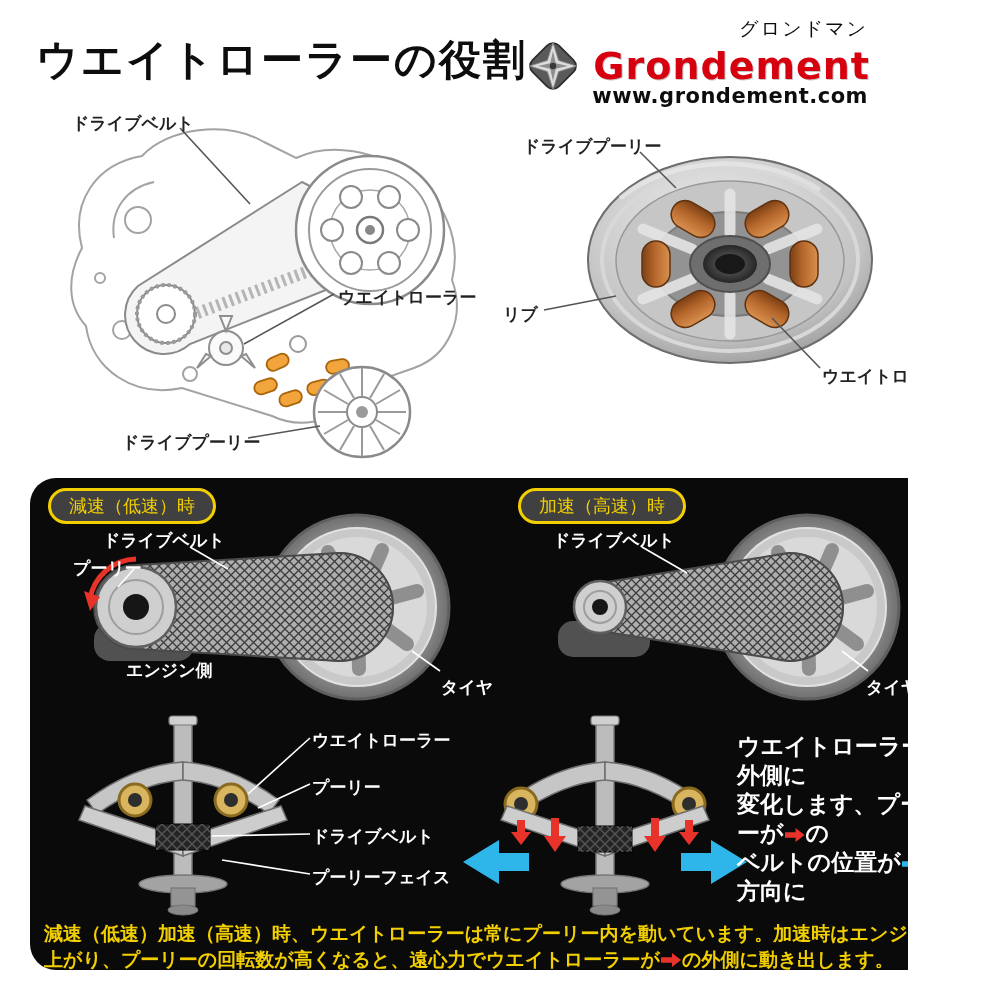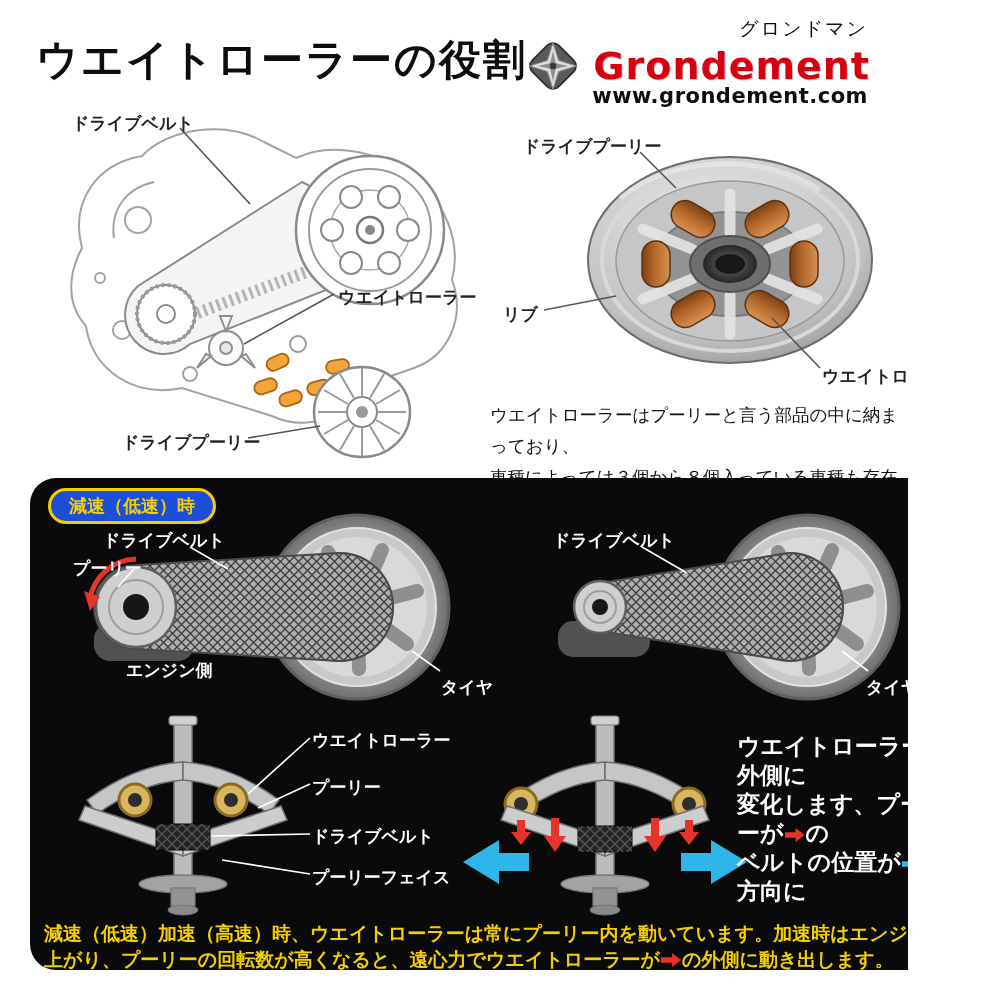--- a/index.html
+++ b/index.html
@@ -8,21 +8,21 @@
   .page{position:relative;width:908px;height:1000px;background:#fff;overflow:hidden}
   .abs{position:absolute}
   .title{left:36px;top:32px;font-size:42px;font-weight:bold;color:#0d0d0d;letter-spacing:2px}
   .brand-jp{right:40px;top:16px;font-size:19px;font-weight:normal;color:#0d0d0d;letter-spacing:2px}
   .brand-row{right:38px;top:38px;display:flex;align-items:center;gap:12px}
   .brand-name{font-size:38px;font-weight:bold;color:#d7000f;letter-spacing:1px;text-shadow:1px 1px 0 #c9c9c9}
   .brand-url{right:40px;top:84px;font-size:21px;font-weight:bold;color:#0d0d0d;letter-spacing:.5px}
   .lbl{position:absolute;font-size:17px;font-weight:bold;color:#222;white-space:nowrap}
   .desc{left:490px;top:400px;font-size:17.5px;color:#111;line-height:31px;font-weight:500}
   .panel{left:30px;top:478px;width:940px;height:492px;background:#0a0a0a;border-radius:26px}
-  .badge{position:absolute;border:3px solid #f2cf00;border-radius:999px;color:#f2cf00;font-size:18px;font-weight:bold;padding:3px 18px;background:#1d4ed8;white-space:nowrap}
+  .badge{position:absolute;border:3px solid #f2cf00;border-radius:999px;color:#f2cf00;font-size:18px;font-weight:normal;padding:3px 18px;background:#404040;white-space:nowrap}
   .wlbl{position:absolute;font-size:17px;font-weight:bold;color:#fff;white-space:nowrap}
   .expl{left:737px;top:732px;width:232px;color:#fff;font-size:23px;font-weight:bold;line-height:29px}
   .footer{left:44px;top:920px;color:#f2cf00;font-size:19px;font-weight:bold;line-height:26px;white-space:nowrap}
   .arrow{display:inline-block;width:20px;height:14px;clip-path:polygon(0 30%,55% 30%,55% 0,100% 50%,55% 100%,55% 70%,0 70%);vertical-align:-1px;margin:0 1px}
   .a-red{background:#e8332a}
   .a-cyan{background:#2eb6ea}
   svg{display:block}
 </style>
 </head>
 <body>
@@ -156,28 +156,25 @@
     <g stroke="#555" stroke-width="1.6">
       <line x1="140" y1="24" x2="176" y2="60"></line>
       <line x1="44" y1="182" x2="116" y2="168"></line>
       <line x1="320" y1="240" x2="272" y2="190"></line>
     </g>
   </svg>
   <div class="lbl" style="left:523px;top:135px">ドライブプーリー</div>
   <div class="lbl" style="left:503px;top:303px">リブ</div>
   <div class="lbl" style="left:822px;top:365px">ウエイトローラー</div>
 
-  <div class="abs desc">
-    <div>ウエイトローラーはプーリーと言う部品の中に納まっており、</div>
-    <div>車種によっては３個から８個入っている車種も存在します。</div>
-  </div>
 
   <div class="abs panel"></div>
 
   <div class="badge" style="left:48px;top:488px">減速（低速）時</div>
+  <div class="badge" style="left:518px;top:488px">加速（高速）時</div>
 
   <svg class="abs" style="left:42px;top:503px" width="442" height="204" viewBox="0 0 442 204">
     <defs>
       <pattern id="hatchL" patternUnits="userSpaceOnUse" width="9" height="9">
         <rect width="9" height="9" fill="#aeaeae"></rect>
         <path d="M0 0L9 9M9 0L0 9" stroke="#3c3c3c" stroke-width="1.3"></path>
       </pattern>
       <radialGradient id="tireL">
           <stop offset="60%" stop-color="#9c9c9c"></stop>
           <stop offset="85%" stop-color="#858585"></stop>

